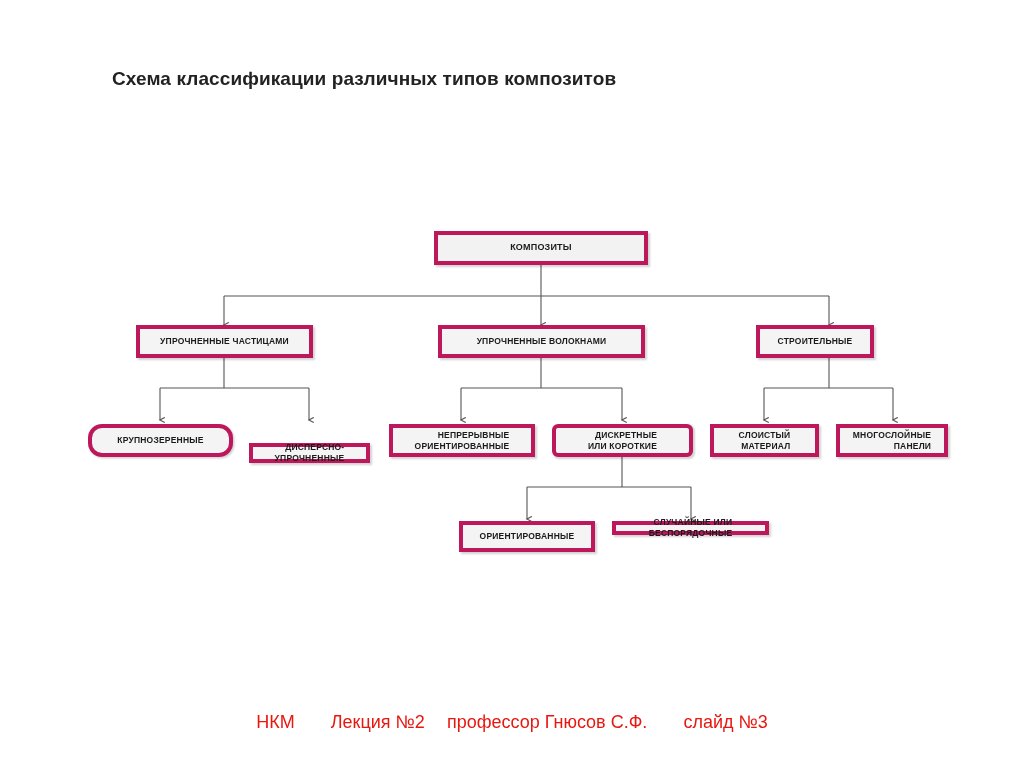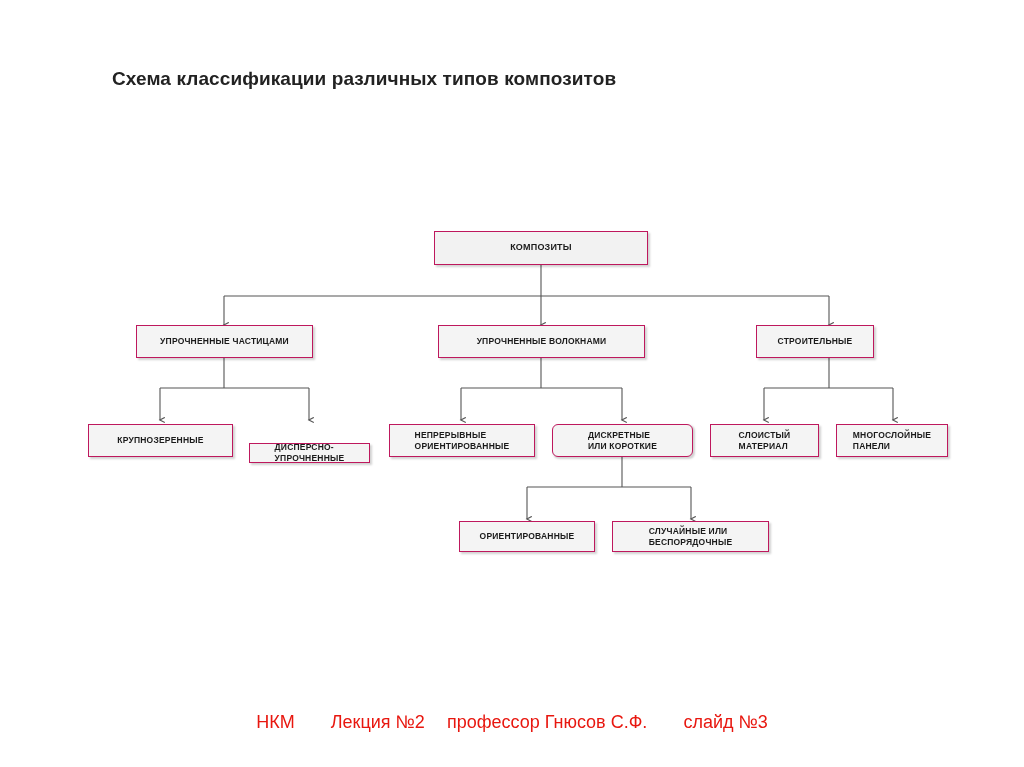--- a/index.html
+++ b/index.html
@@ -18,26 +18,26 @@
     left:112px; top:68px;
     font-size:19px;
     font-weight:bold;
     color:#222222;
     letter-spacing:0.1px;
     white-space:nowrap;
   }
   .node{
     position:absolute;
     box-sizing:border-box;
-    border:1px solid #be185d;
+    border:4px solid #be185d;
     background:#f4f4f4;
     display:flex;
     align-items:center;
     justify-content:center;
-    text-align:left;
+    text-align:right;
     font-size:8.5px;
     font-weight:bold;
     color:#1a1a1a;
     line-height:1.28;
     letter-spacing:0.2px;
     padding:2px 4px;
     box-shadow:1.5px 1.5px 2px rgba(0,0,0,0.18);
   }
   .node span{display:block;}
   .node.root{
@@ -115,21 +115,21 @@
   <div class="node" style="left:136px; top:325px; width:177px; height:33px;">
     <span>УПРОЧНЕННЫЕ ЧАСТИЦАМИ</span>
   </div>
   <div class="node" style="left:438px; top:325px; width:207px; height:33px;">
     <span>УПРОЧНЕННЫЕ ВОЛОКНАМИ</span>
   </div>
   <div class="node" style="left:756px; top:325px; width:118px; height:33px;">
     <span>СТРОИТЕЛЬНЫЕ</span>
   </div>
 
-  <div class="node" style="left:88px; top:424px; width:145px; height:33px;">
+  <div class="node" style="left:88px; top:424px; width:145px; height:33px;border-radius:14px;">
     <span>КРУПНОЗЕРЕННЫЕ</span>
   </div>
   <div class="node" style="left:249px; top:443px; width:121px; height:20px;">
     <div>
       <span>ДИСПЕРСНО-</span>
       <span>УПРОЧНЕННЫЕ</span>
     </div>
   </div>
   <div class="node" style="left:389px; top:424px; width:146px; height:33px;">
     <div>
@@ -152,21 +152,21 @@
   <div class="node" style="left:836px; top:424px; width:112px; height:33px;">
     <div>
       <span>МНОГОСЛОЙНЫЕ</span>
       <span>ПАНЕЛИ</span>
     </div>
   </div>
 
   <div class="node" style="left:459px; top:521px; width:136px; height:31px;">
     <span>ОРИЕНТИРОВАННЫЕ</span>
   </div>
-  <div class="node" style="left:612px; top:521px; width:157px; height:31px;">
+  <div class="node" style="left:612px; top:521px; width:157px; height:14px;">
     <div>
       <span>СЛУЧАЙНЫЕ ИЛИ</span>
       <span>БЕСПОРЯДОЧНЫЕ</span>
     </div>
   </div>
 
   <div class="footer">
     <span>НКМ</span>
     <span class="f-gap1"></span>
     <span>Лекция №2</span>

